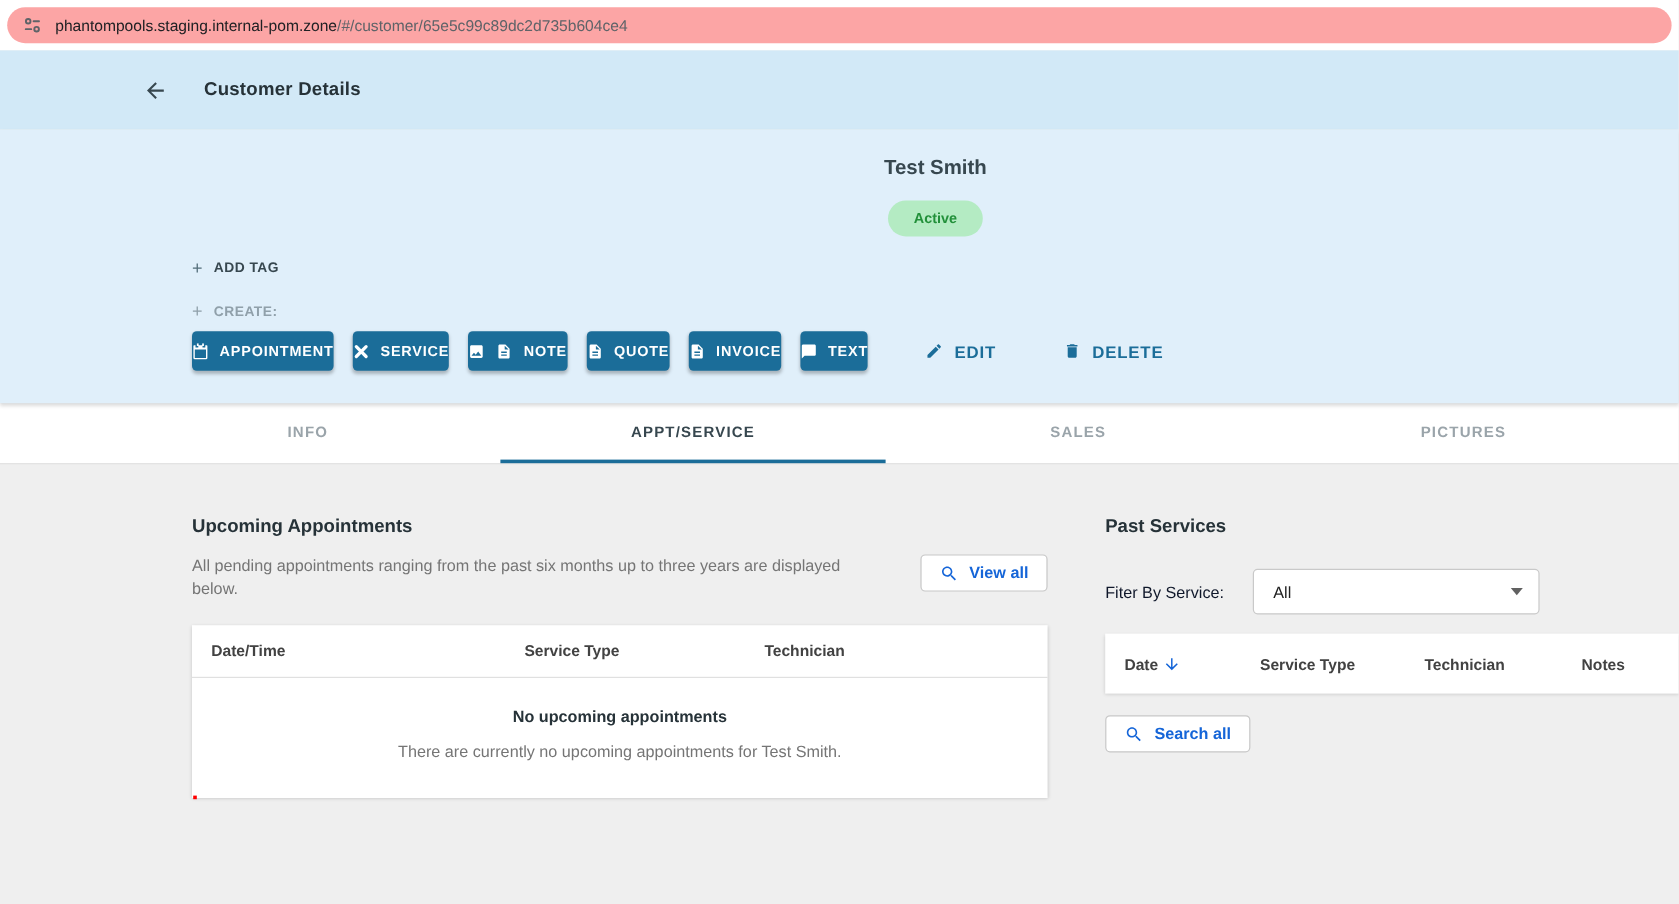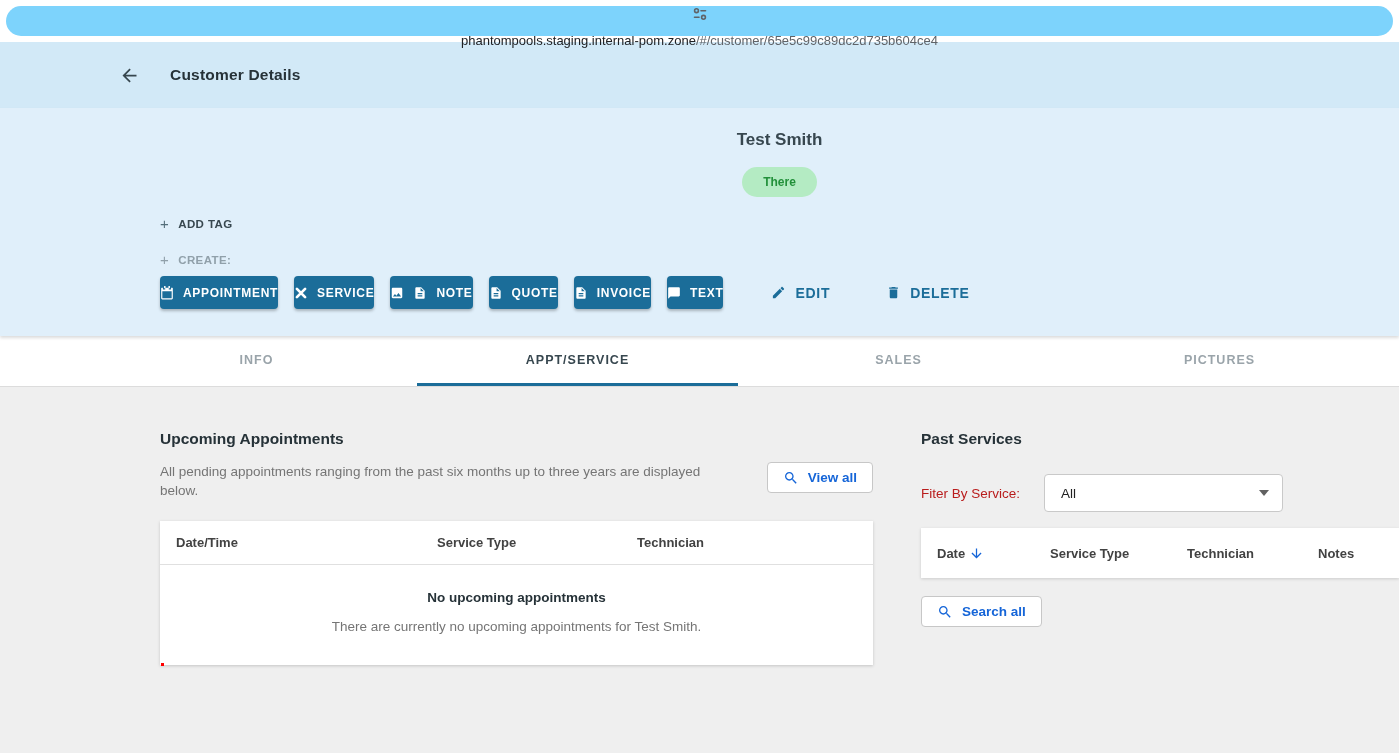--- a/index.html
+++ b/index.html
@@ -5,22 +5,22 @@
   * { box-sizing: border-box; }
   html, body { margin: 0; padding: 0; }
   body {
     width: 1399px; height: 753px; overflow: hidden;
     font-family: "Liberation Sans", sans-serif;
     background: #efefef;
   }
   
   .browser-bar { background: #ffffff; height: 42px; padding: 6px 6px; }
   .url-pill {
-    background: #7dd3fc; border-radius: 15px; height: 30px;
-    display: flex; align-items: center; gap: 11px; padding: 0 13px; flex-direction: column;
+    background: #fca5a5; border-radius: 15px; height: 30px;
+    display: flex; align-items: center; gap: 11px; padding: 0 13px;
   }
   .url-text { font-size: 13px; color: #202124; white-space: nowrap; }
   .url-text .path { color: #5f6368; }
   
   .app-header {
     height: 66px; background: var(--header-blue, #d2e9f7);
     display: flex; align-items: center;
   }
   .back-arrow { margin-left: 119px; display: flex; cursor: pointer; }
   .page-title { margin-left: 30px; font-weight: bold; font-size: 15.5px; color: #263238; letter-spacing: 0.2px; }
@@ -97,21 +97,21 @@
     font-weight: bold; font-size: 13px; color: #424242;
     border-bottom: 1px solid #e0e0e0;
   }
   .tbody-empty { padding: 25px 16px 31px; text-align: center; }
   .empty-title { font-weight: bold; font-size: 13.5px; color: #263238; }
   .empty-msg { margin-top: 14px; font-size: 13.5px; color: #757575; }
   .red-dot { position: absolute; left: 1px; bottom: -1px; width: 3px; height: 3px; background: #ff0000; }
   
   .right-col { margin-left: 48px; width: 478px; flex: none; }
   .filter-row { margin-top: 26px; display: flex; align-items: center; }
-  .filter-label { font-size: 13.5px; color: #b91c1c; }
+  .filter-label { font-size: 13.5px; color: #0f172a; }
   .select {
     margin-left: 24px; width: 239px; height: 38px;
     background: #ffffff; border: 1px solid #c9c9c9; border-radius: 4px;
     display: flex; align-items: center; justify-content: space-between;
     padding: 0 13px 0 16px; font-size: 13.5px; color: #212121; cursor: pointer;
   }
   .caret {
     width: 0; height: 0;
     border-left: 5px solid transparent; border-right: 5px solid transparent;
     border-top: 6px solid #616161;
@@ -153,21 +153,21 @@
       <svg width="21" height="21" viewBox="0 0 24 24">
           <path d="M20 11H7.83l5.59-5.59L12 4l-8 8 8 8 1.41-1.41L7.83 13H20v-2z" fill="#37474f"></path>
         </svg>
     </span>
     <span class="page-title">Customer Details</span>
   </div>
 
   <div class="customer-section">
     <div class="name-row">
       <span class="customer-name">Test Smith</span>
-      <span class="status-badge">There</span>
+      <span class="status-badge">Active</span>
     </div>
     <div class="add-tag">
       <span class="plus-glyph">+</span>
       <span>ADD TAG</span>
     </div>
     <div class="create-label">
       <span class="plus-glyph">+</span>
       <span>CREATE:</span>
     </div>
     <div class="buttons-row">

